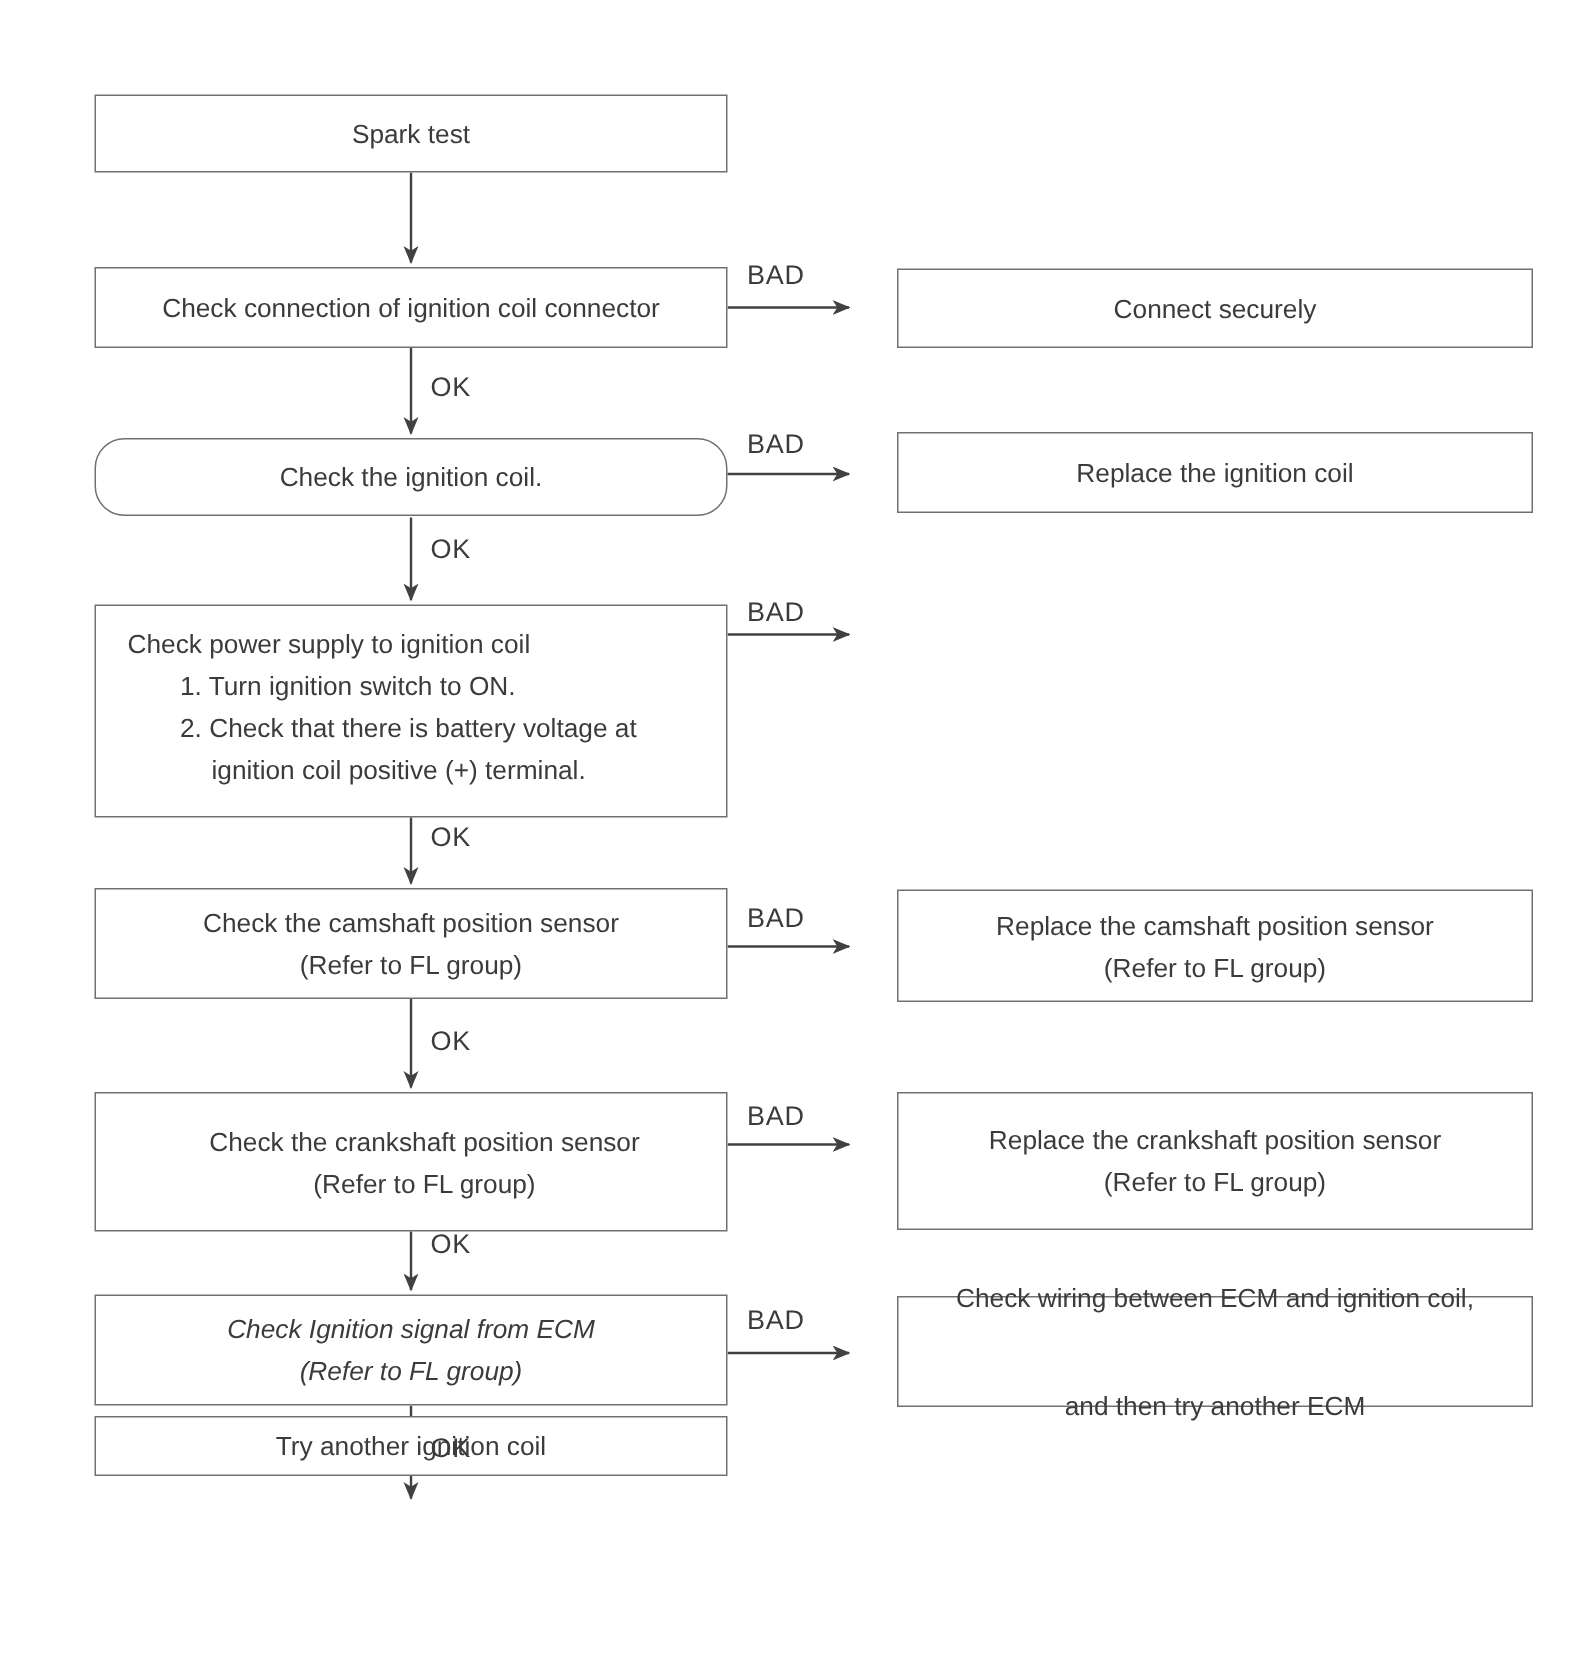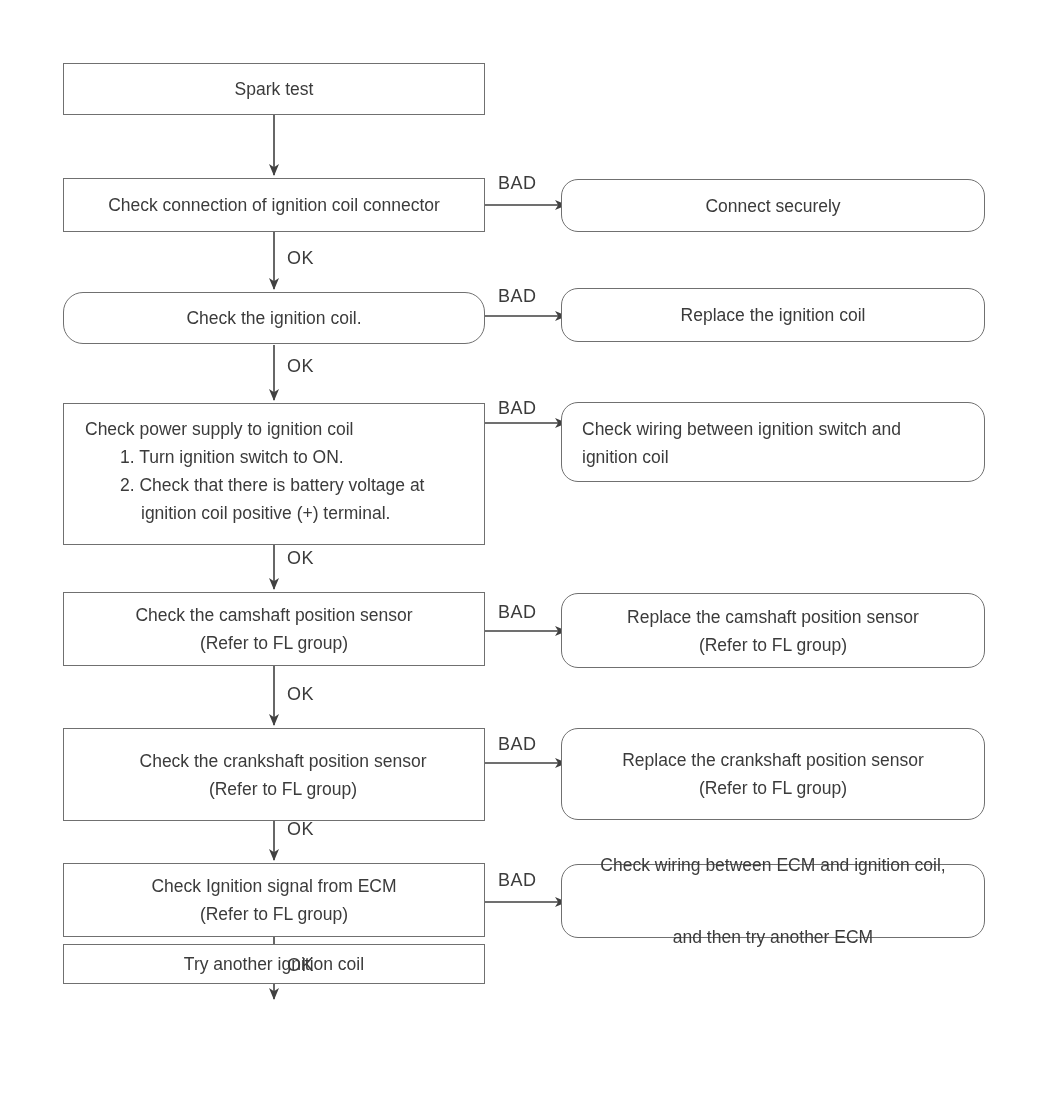--- a/index.html
+++ b/index.html
@@ -40,21 +40,21 @@
     text-align:right;
   }
   .node.align-left{
     align-items:flex-start;
     text-align:left;
     justify-content:flex-start;
     padding-top:11px;
   }
   .node .nline{white-space:nowrap;}
   .left-col{left:63px;width:422px;}
-  .right-col{left:561px;width:424px;border-radius:17px;}
+  .right-col{left:598px;width:424px;}
   .indent-0{padding-left:21px;}
   .indent-1{padding-left:56px;}
   .indent-2{padding-left:77px;}
   .pad-left{padding-left:20px;padding-right:14px;}
   .flow-label{
     position:absolute;
     font-size:18px;
     color:var(--text);
     line-height:18px;
     letter-spacing:0.5px;
@@ -110,41 +110,37 @@
   <div class="node left-col" style="top:592px;height:74px;">
     <div class="nline">Check the camshaft position sensor</div>
     <div class="nline">(Refer to FL group)</div>
   </div>
 
   <div class="node left-col" style="top:728px;height:93px;padding-left:18px;">
     <div class="nline">Check the crankshaft position sensor</div>
     <div class="nline">(Refer to FL group)</div>
   </div>
 
-  <div class="node left-col" style="top:863px;height:74px;">
+  <div class="node left-col" style="top:863px;height:74px;font-style:italic;">
     <div class="nline">Check Ignition signal from ECM</div>
     <div class="nline">(Refer to FL group)</div>
   </div>
 
   <div class="node left-col" style="top:944px;height:40px;">
     <div class="nline">Try another ignition coil</div>
   </div>
 
   <div class="node right-col" style="top:179px;height:53px;">
     <div class="nline">Connect securely</div>
   </div>
 
   <div class="node right-col" style="top:288px;height:54px;">
     <div class="nline">Replace the ignition coil</div>
   </div>
 
-  <div class="node right-col align-left" style="top:402px;height:80px;padding-top:12px;">
-    <div class="nline pad-left">Check wiring between ignition switch and</div>
-    <div class="nline pad-left">ignition coil</div>
-  </div>
 
   <div class="node right-col" style="top:593px;height:75px;">
     <div class="nline">Replace the camshaft position sensor</div>
     <div class="nline">(Refer to FL group)</div>
   </div>
 
   <div class="node right-col" style="top:728px;height:92px;">
     <div class="nline">Replace the crankshaft position sensor</div>
     <div class="nline">(Refer to FL group)</div>
   </div>

